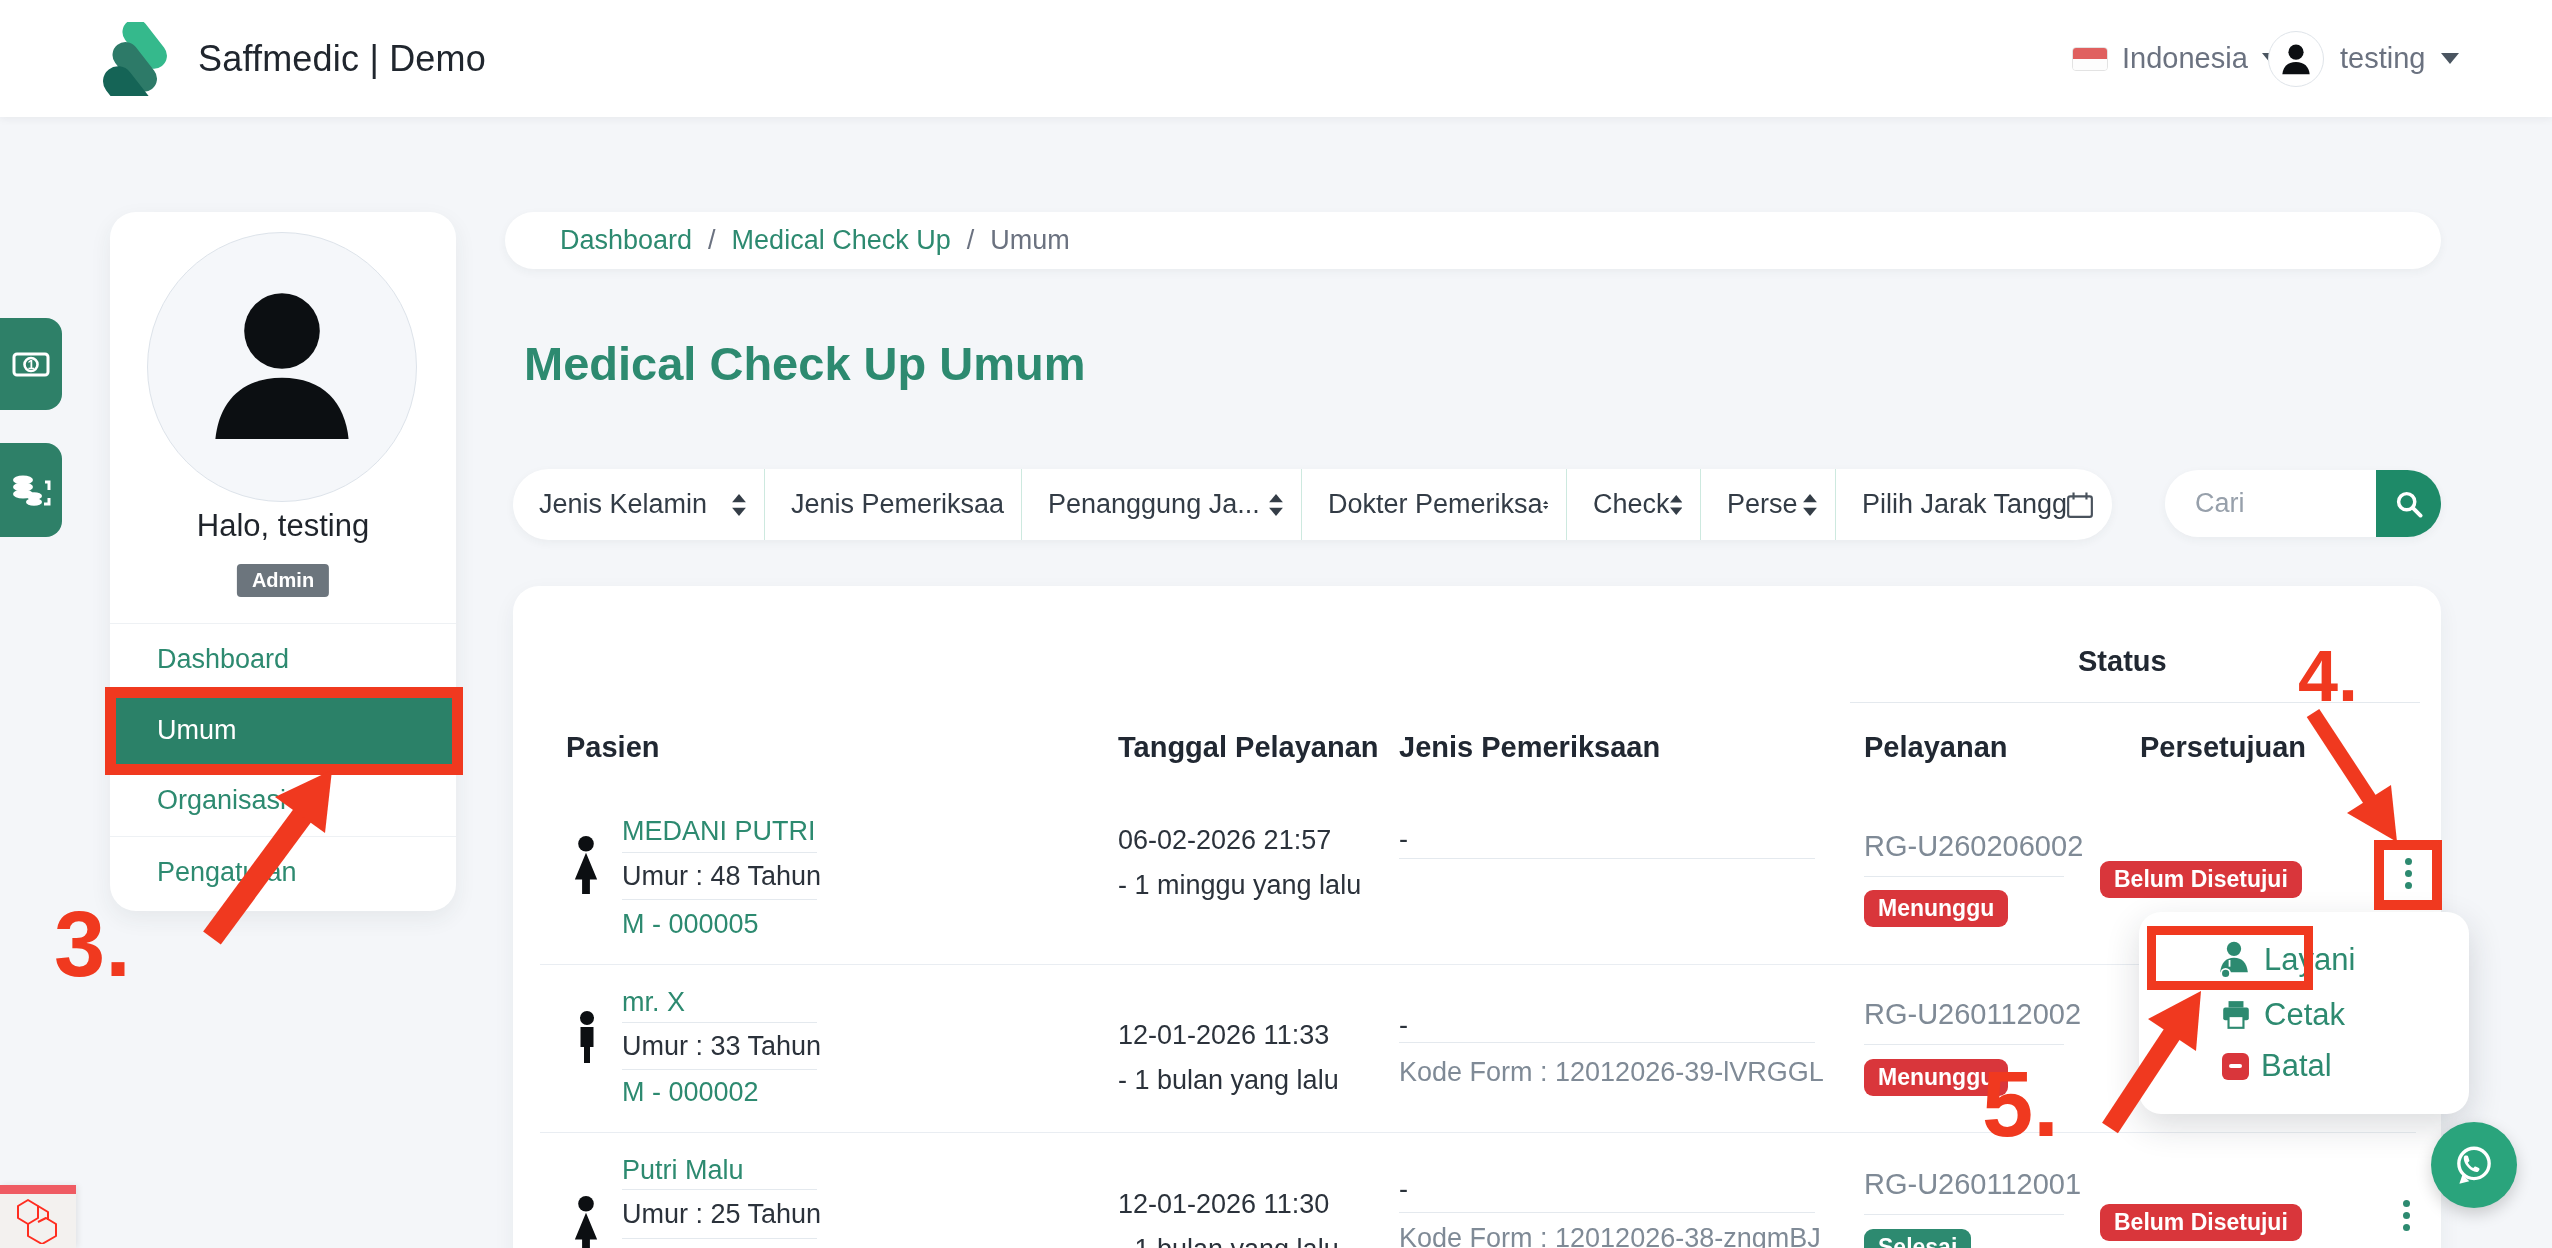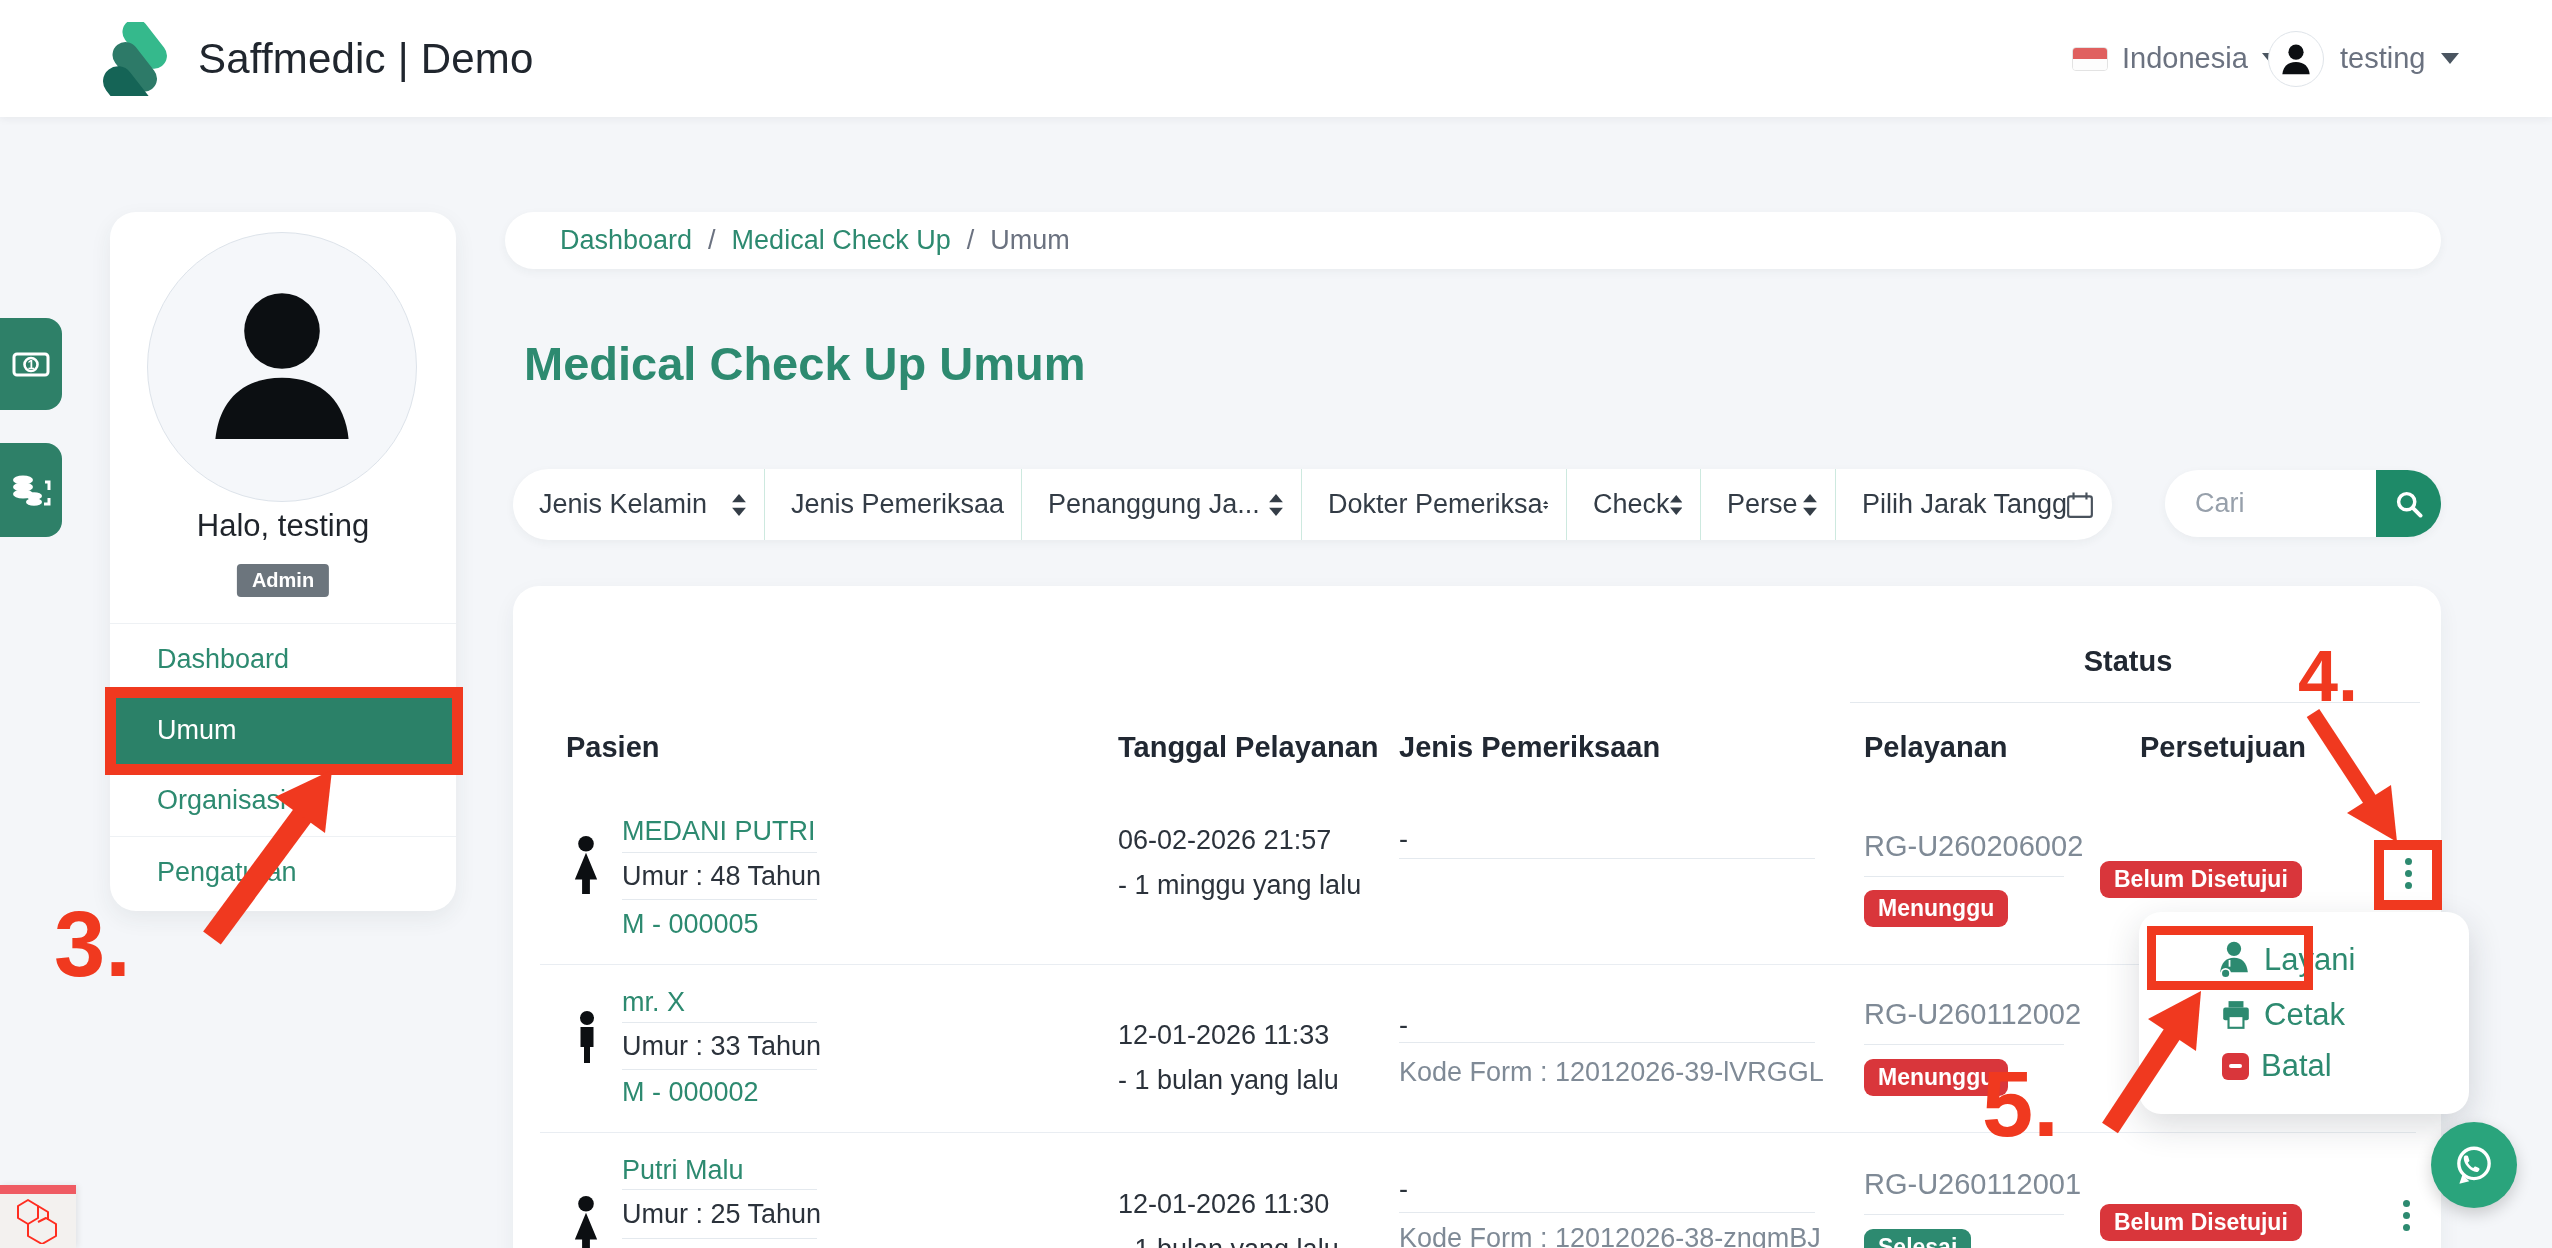--- a/index.html
+++ b/index.html
@@ -5,21 +5,21 @@
   * { margin:0; padding:0; box-sizing:border-box; }
   html,body { background:#e9ecef; }
   #app {
     position:relative; width:2552px; height:1248px; overflow:hidden;
     background:#f4f6f9; font-family:"Liberation Sans", sans-serif;
     color:#2b323b;
   }
   
   .navbar { position:absolute; left:0; top:0; width:2552px; height:117px; background:#ffffff; box-shadow:0 2px 8px rgba(30,40,50,.06); z-index:5; }
   .logo { position:absolute; left:98px; top:22px; }
-  .brand { position:absolute; left:198px; top:0; height:117px; display:flex; align-items:center; font-size:42px; color:#20262e; letter-spacing:.2px; }
+  .brand { position:absolute; left:198px; top:0; height:117px; display:flex; align-items:center; font-size:36px; color:#20262e; letter-spacing:.2px; }
   .lang-group { position:absolute; left:2072px; top:0; height:117px; display:flex; align-items:center; gap:14px; color:#6b7280; font-size:29px; cursor:pointer; }
   .flag { width:36px; height:24px; border-radius:4px; overflow:hidden; border:1px solid #e3e3e3; display:flex; flex-direction:column; }
   .flag .t { flex:1; background:#e0605f; } .flag .b { flex:1; background:#fdfdfd; }
   .user-group { position:absolute; left:2268px; top:0; height:117px; display:flex; align-items:center; gap:16px; color:#6b7280; font-size:29px; cursor:pointer; }
   .avatar-sm { width:56px; height:56px; border-radius:50%; border:1px solid #dfe4e9; background:#fff; display:flex; align-items:center; justify-content:center; }
   .caret { width:0; height:0; border-left:9px solid transparent; border-right:9px solid transparent; border-top:11px solid #4a5560; }
   
   .fab { position:absolute; left:0; width:62px; background:#2e8068; border-radius:0 16px 16px 0; display:flex; align-items:center; justify-content:center; z-index:4; cursor:pointer; }
   .fab-money { top:318px; height:92px; }
   .fab-coins { top:443px; height:94px; }
@@ -40,21 +40,21 @@
   
   .filter-bar { position:absolute; left:513px; top:469px; width:1599px; height:71px; background:#fff; border-radius:36px; box-shadow:0 3px 10px rgba(40,50,60,.05); display:flex; overflow:hidden; z-index:2; }
   .filter-seg { display:flex; align-items:center; justify-content:space-between; padding:0 18px 0 26px; border-right:1px solid #cde9df; font-size:27px; color:#333c46; white-space:nowrap; overflow:hidden; cursor:pointer; }
   .filter-seg:last-child { border-right:none; }
   .search-group { position:absolute; left:2165px; top:470px; width:276px; height:67px; display:flex; border-radius:34px; overflow:hidden; box-shadow:0 3px 10px rgba(40,50,60,.05); z-index:2; }
   .search-input { width:211px; height:67px; border:none; outline:none; background:#fff; padding:0 10px 0 30px; font-size:27px; color:#3a424c; font-family:"Liberation Sans", sans-serif; }
   .search-input::placeholder { color:#97a0ab; }
   .search-btn { width:65px; height:67px; background:#1e8a68; border:none; display:flex; align-items:center; justify-content:center; cursor:pointer; }
   
   .table-card { position:absolute; left:513px; top:586px; width:1928px; height:700px; background:#fff; border-radius:26px; box-shadow:0 8px 22px rgba(40,50,60,.06); z-index:1; }
-  .status-label { position:absolute; left:2078px; top:645px; width:100px; text-align:center; font-size:29px; font-weight:bold; color:#212832; z-index:2; }
+  .status-label { position:absolute; left:2078px; top:645px; width:100px; text-align:left; font-size:29px; font-weight:bold; color:#212832; z-index:2; }
   .status-underline { position:absolute; left:1850px; top:702px; width:570px; height:1px; background:#e4e9ee; z-index:2; }
   .col-h { position:absolute; top:731px; font-size:29px; font-weight:bold; color:#212832; z-index:2; }
   .rowsep { position:absolute; left:540px; width:1876px; height:1px; background:#e9edf2; z-index:2; }
   .cell { position:absolute; z-index:2; }
   .glink { color:#2d8a70; cursor:pointer; font-size:27px; }
   .dark { color:#2b323b; font-size:27px; }
   .gray { color:#7f8a96; font-size:27px; }
   .code { color:#7f8a96; font-size:29px; }
   .hline { height:1px; background:#e4e9ee; }
   .badge { display:inline-block; font-size:23px; font-weight:bold; color:#fff; padding:5px 14px; border-radius:9px; white-space:nowrap; }

